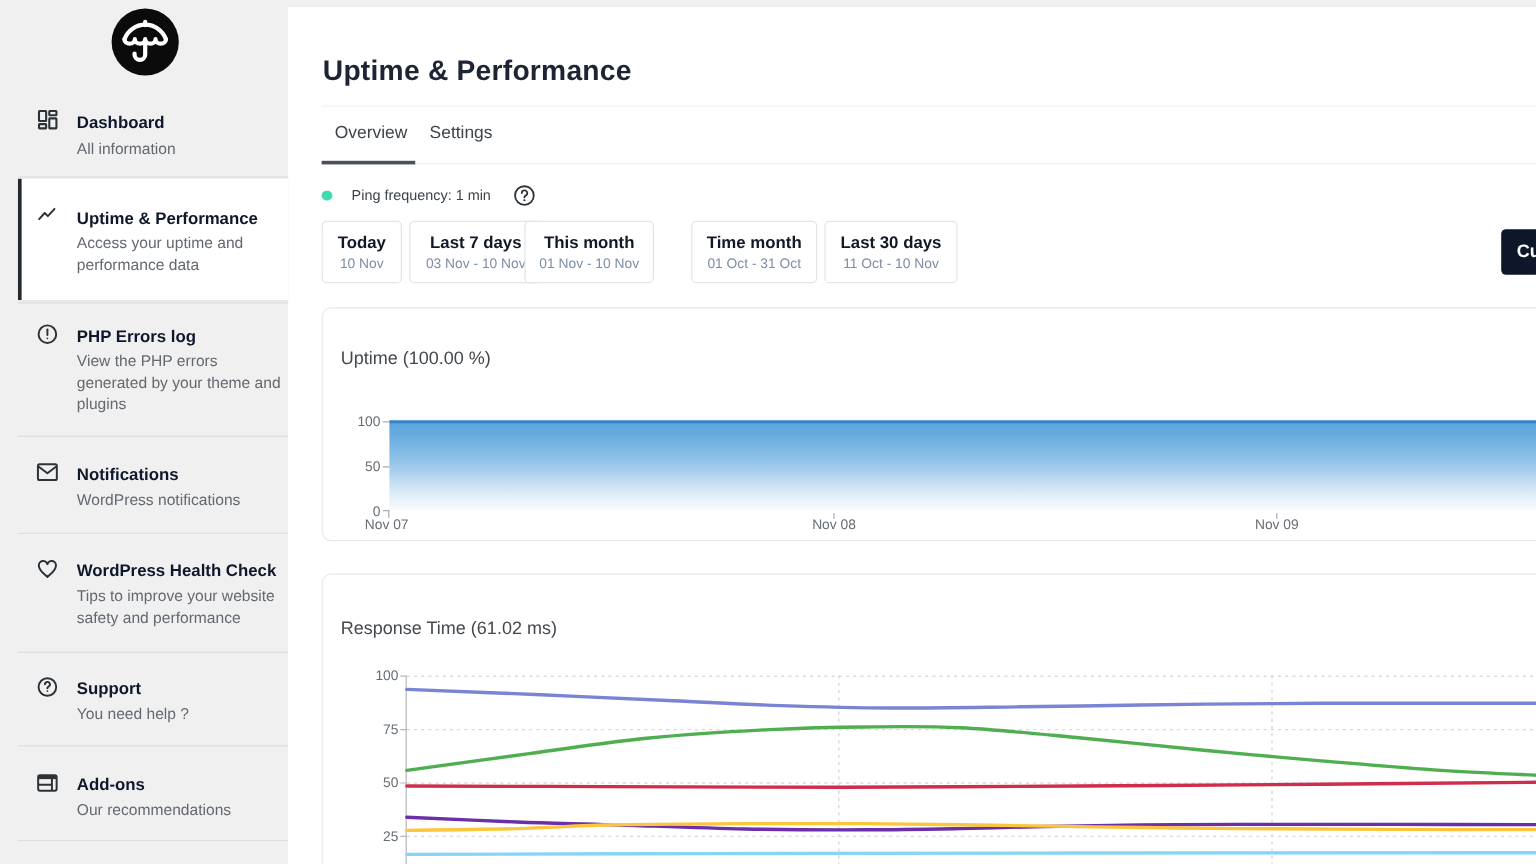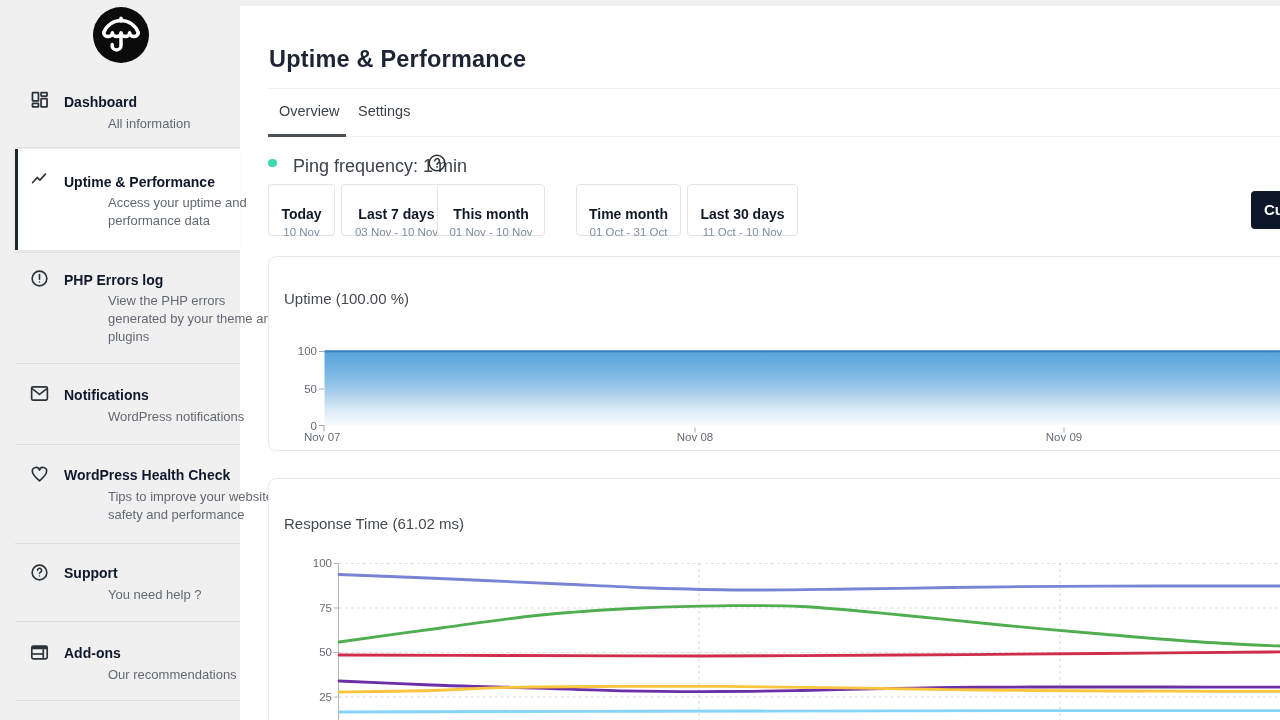--- a/index.html
+++ b/index.html
@@ -3,33 +3,33 @@
 <meta charset="utf-8">
 <style>
 * { margin:0; padding:0; box-sizing:border-box; }
 html,body { width:1280px; height:720px; overflow:hidden; }
 body { background:#f0f0f1; font-family:"Liberation Sans", sans-serif; position:relative; }
 #main { position:absolute; left:240px; top:6px; width:1040px; height:714px; background:#fff; }
 
 #logo { position:absolute; left:93px; top:7px; width:56px; height:56px; border-radius:50%; background:#0b0b0b; }
 .sep { position:absolute; left:15px; width:225px; height:1px; background:#dedee0; }
 .s-title { position:absolute; left:64px; font-size:14px; font-weight:bold; color:#0f172a; line-height:18px; white-space:nowrap; }
-.s-desc { position:absolute; left:64px; width:172px; font-size:13px; color:#646970; line-height:18px;margin-left:44px; }
+.s-desc { position:absolute; left:64px; width:172px; font-size:13px; color:#646970; line-height:18px; }
 .s-icon { position:absolute; left:29px; width:21px; height:21px; }
 #active-item { position:absolute; left:15px; top:149px; width:225px; height:101px; background:#fff; border-left:3px solid #23282d; box-shadow:0 1px 2px rgba(0,0,0,0.06); }
 
 #h1 { position:absolute; left:269px; top:46px; font-size:23.5px; font-weight:bold; color:#1d2433; letter-spacing:0.2px; }
 .hline { position:absolute; background:#f0f0f1; height:1px; left:268px; width:1012px; }
 .tab { position:absolute; top:103px; font-size:14.5px; color:#3c434a; }
 #tab-underline { position:absolute; left:268px; top:134px; width:78px; height:2.6px; background:#4c5157; }
 
 #ping-dot { position:absolute; left:268px; top:158.5px; width:8.5px; height:8.5px; border-radius:50%; background:#3edab0; }
-#ping-text { position:absolute; left:293px; top:156px; font-size:18px; color:#3c434a; }
-
-.rbtn { position:absolute; top:184px; height:52px; background:#fff; border:1px solid #e2e4e7; border-radius:4px; text-align:center; padding-top:21px; }
+#ping-text { position:absolute; left:293px; top:156px; font-size:12px; color:#3c434a; }
+
+.rbtn { position:absolute; top:184px; height:52px; background:#fff; border:1px solid #e2e4e7; border-radius:4px; text-align:center; padding-top:9px; }
 .rbtn .t { font-size:14px; font-weight:bold; color:#111827; line-height:17px; }
 .rbtn .d { font-size:11.5px; color:#7e8da6; line-height:16px; margin-top:1px; }
 #custom-btn { position:absolute; left:1251px; top:191px; width:110px; height:38px; background:#0e1629; border-radius:4px; color:#fff; font-size:15px; font-weight:bold; line-height:38px; padding-left:13px; }
 
 .card { position:absolute; left:268px; background:#fff; border:1px solid #e7e9eb; border-radius:8px; }
 .card h2 { position:absolute; left:15px; font-size:15px; font-weight:normal; color:#44494e; }
 </style>
 </head>
 <body>
 <div id="main"></div>

